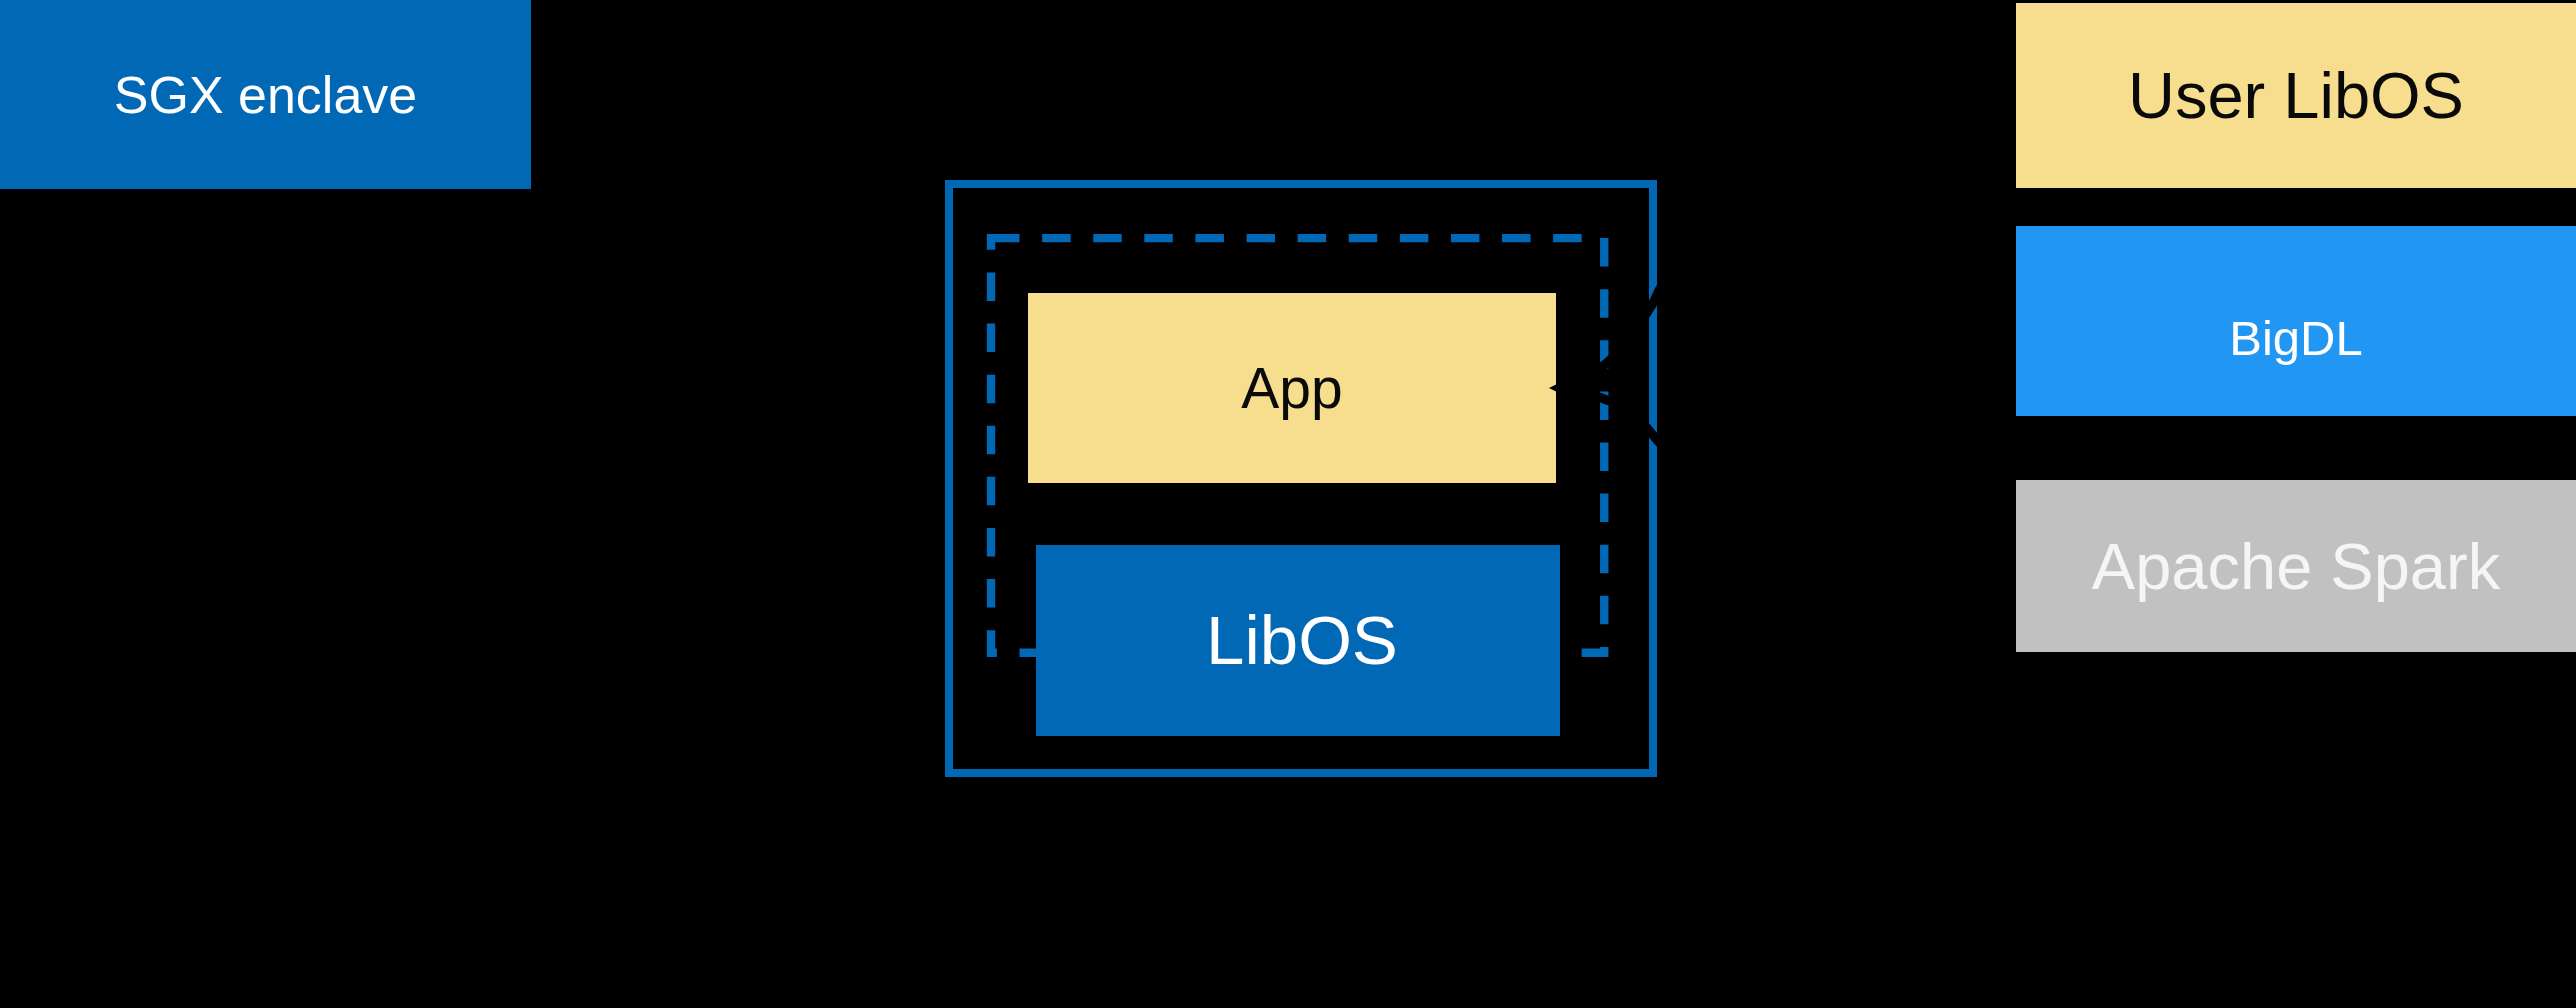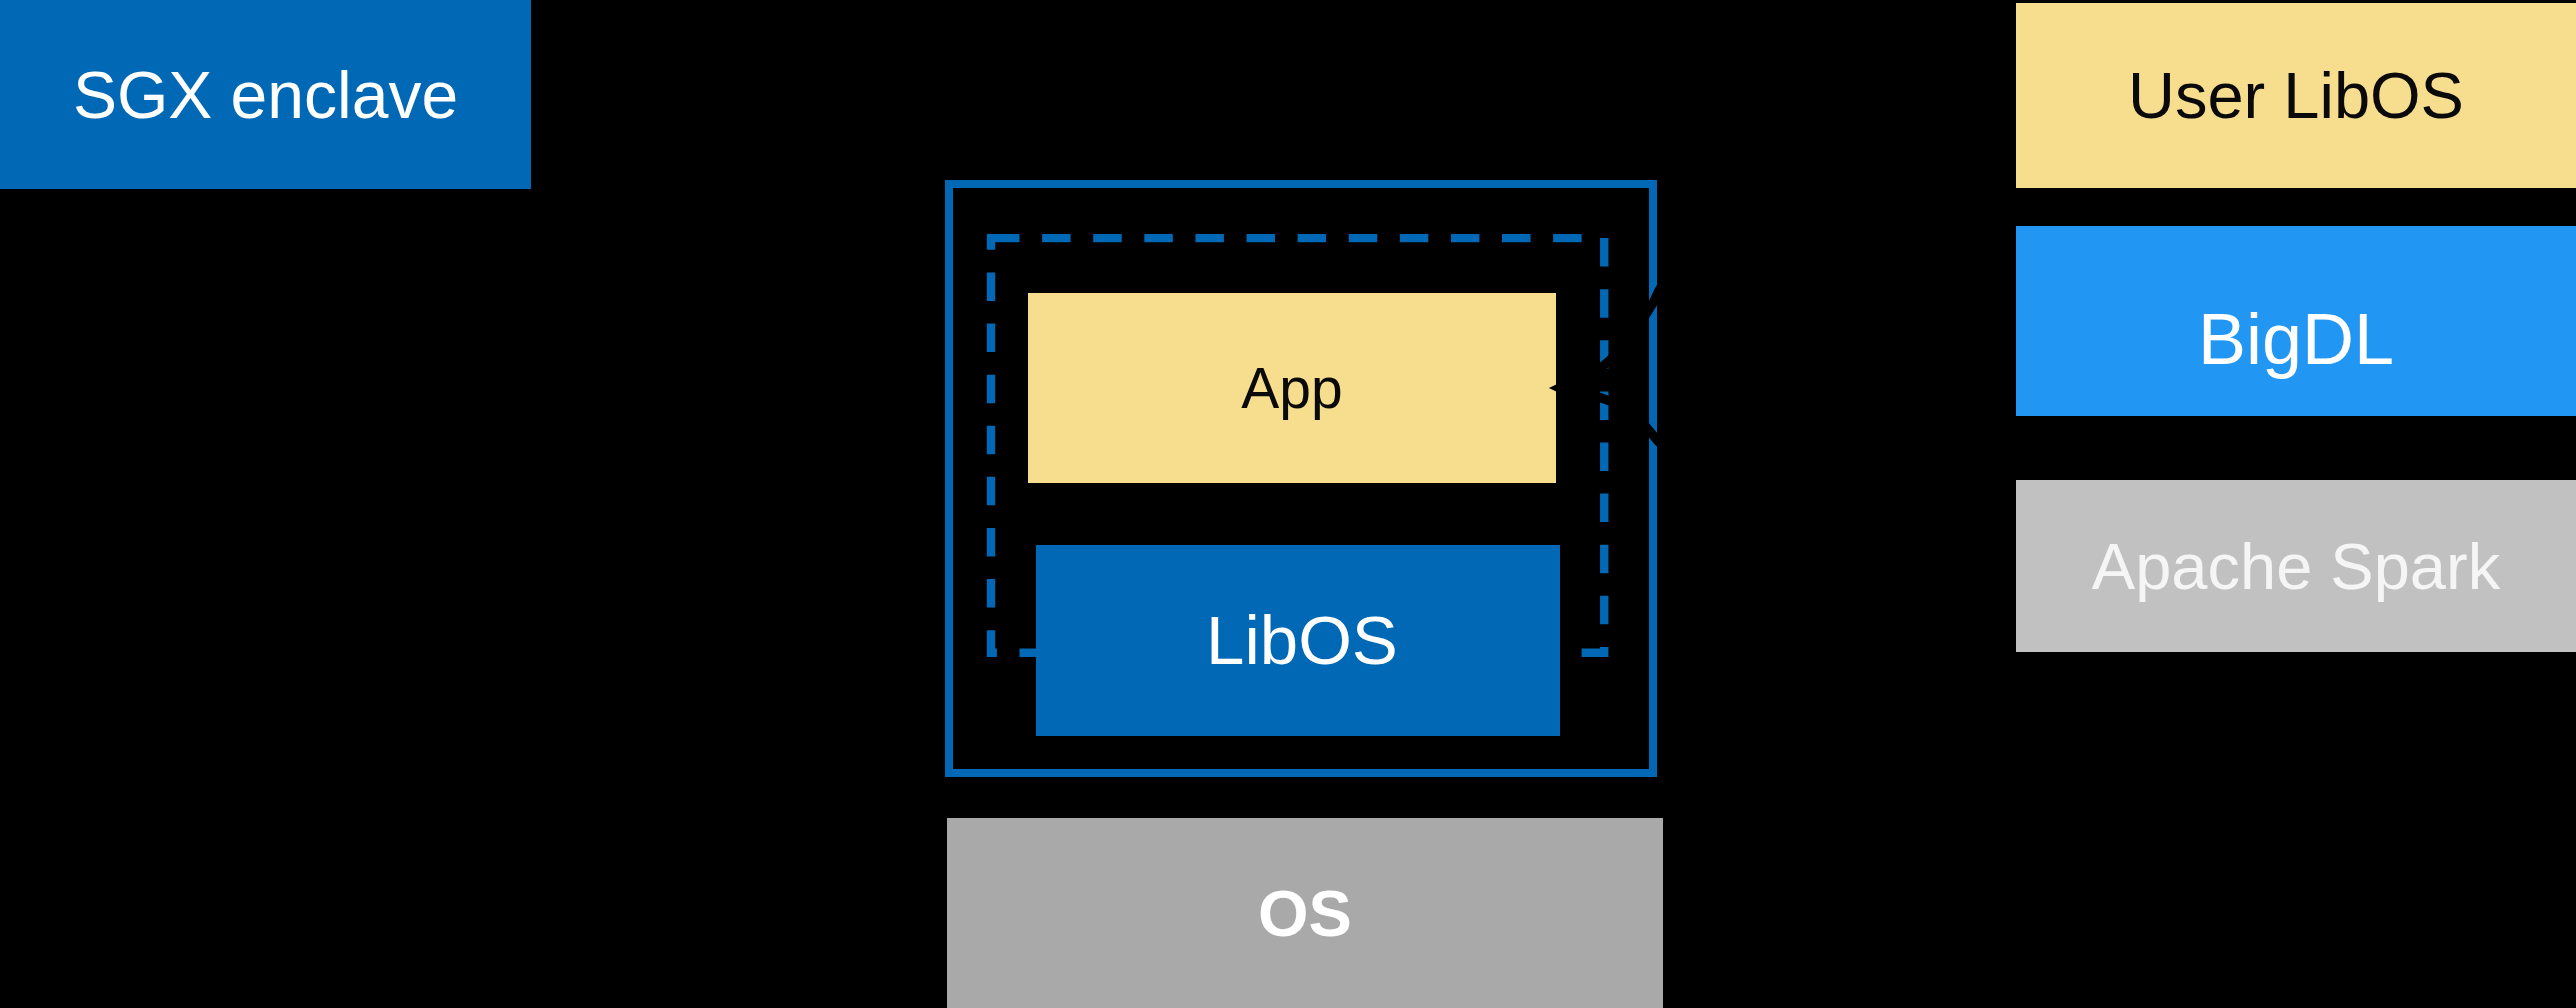--- a/index.html
+++ b/index.html
@@ -33,21 +33,21 @@
     line-height: 1;
   }
 
   
   .sgx-label-box {
     left: 0; top: 501; width: 634; height: 189px;
     width: 531px;
     background: var(--intel_blue);
     z-index: 4;
   }
-  .sgx-label-box .label { color: var(--light_text); font-size: 66px; }
+  .sgx-label-box .label { color: var(--light_text); font-size: 52px; }
 
   
   .enclave-outer-box {
     left: 945px; top: 180px; width: 712px; height: 597px;
     border: 8.4px solid var(--intel_blue);
     background: transparent;
     z-index: 1;
   }
   .svg-dashed { z-index: 2; }
   .dashed-rect {
@@ -84,21 +84,21 @@
     background: var(--os_gray);
     z-index: 4;
   }
   .os-box .label { color: var(--light_text); font-size: 65px; font-weight: bold; }
 
   
   .stack-box { left: 2016px; width: 560px; z-index: 4; }
   .user-apps-box { top: 2.5px; height: 185px; background: var(--app_yellow); }
   .user-apps-box .label { color: var(--dark_text); font-size: 65px; }
   .bigdl-box { top: 226px; height: 190px; background: var(--bigdl_blue); }
-  .bigdl-box .label { color: var(--light_text); font-size: 72px; margin-top: 35px; }
+  .bigdl-box .label { color: var(--light_text); font-size: 49px; margin-top: 35px; }
   .spark-box { top: 480px; height: 172px; background: var(--spark_gray); }
   .spark-box .label { color: var(--spark_text); font-size: 65px; }
 </style>
 </head>
 <body>
 
 <div class="canvas">
 
   <div class="box enclave-outer-box"></div>
 
@@ -117,23 +117,20 @@
   </div>
 
   <div class="box app-box">
     <span class="label">App</span>
   </div>
 
   <div class="box libos-box">
     <span class="label">LibOS</span>
   </div>
 
-  <div class="box os-box">
-    <span class="label">OS</span>
-  </div>
 
   <div class="box stack-box user-apps-box">
     <span class="label">User LibOS</span>
   </div>
 
   <div class="box stack-box bigdl-box">
     <span class="label">BigDL</span>
   </div>
 
   <div class="box stack-box spark-box">

